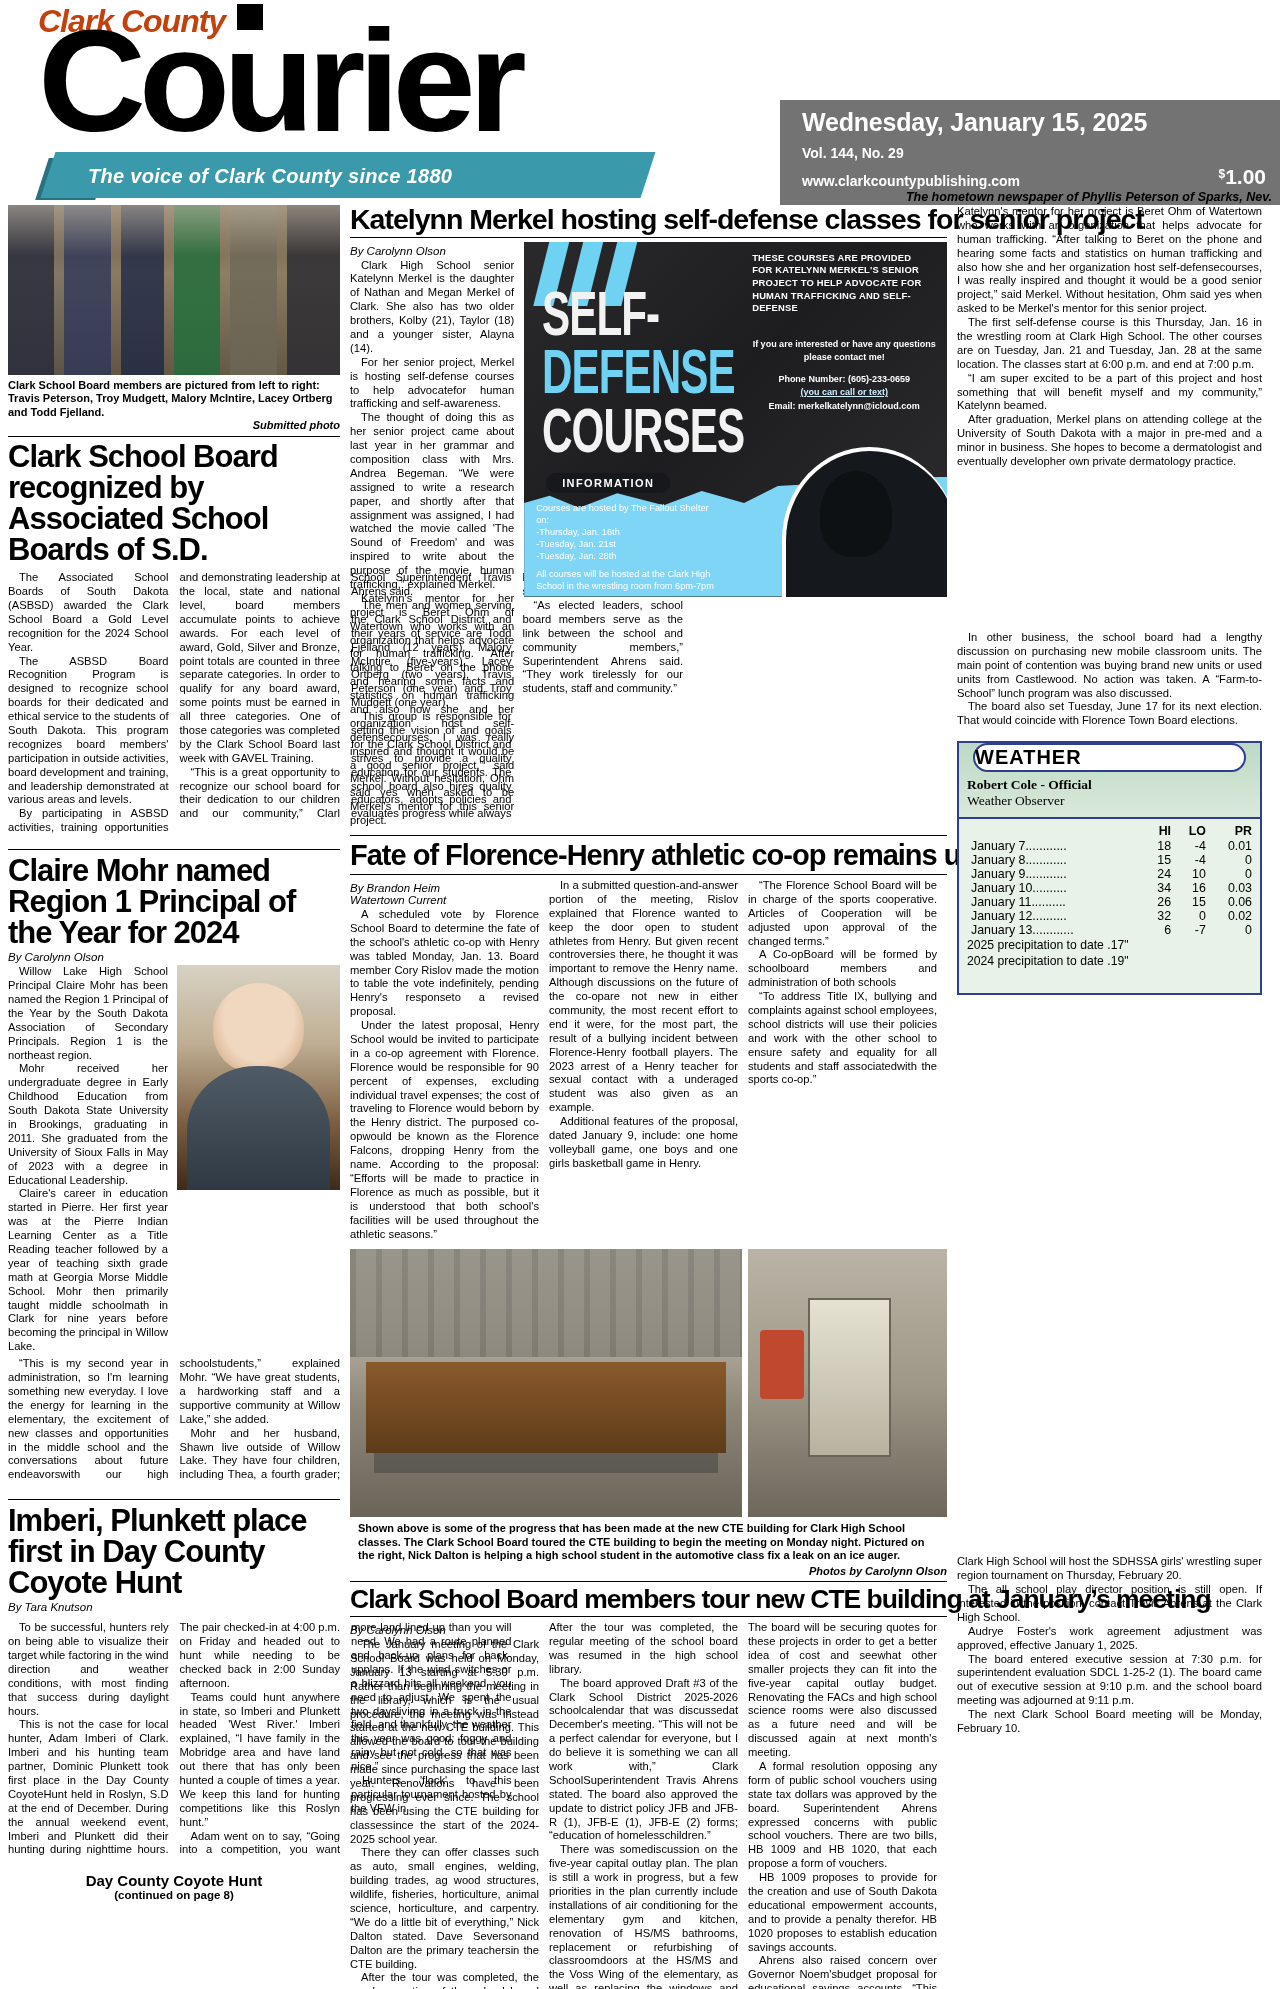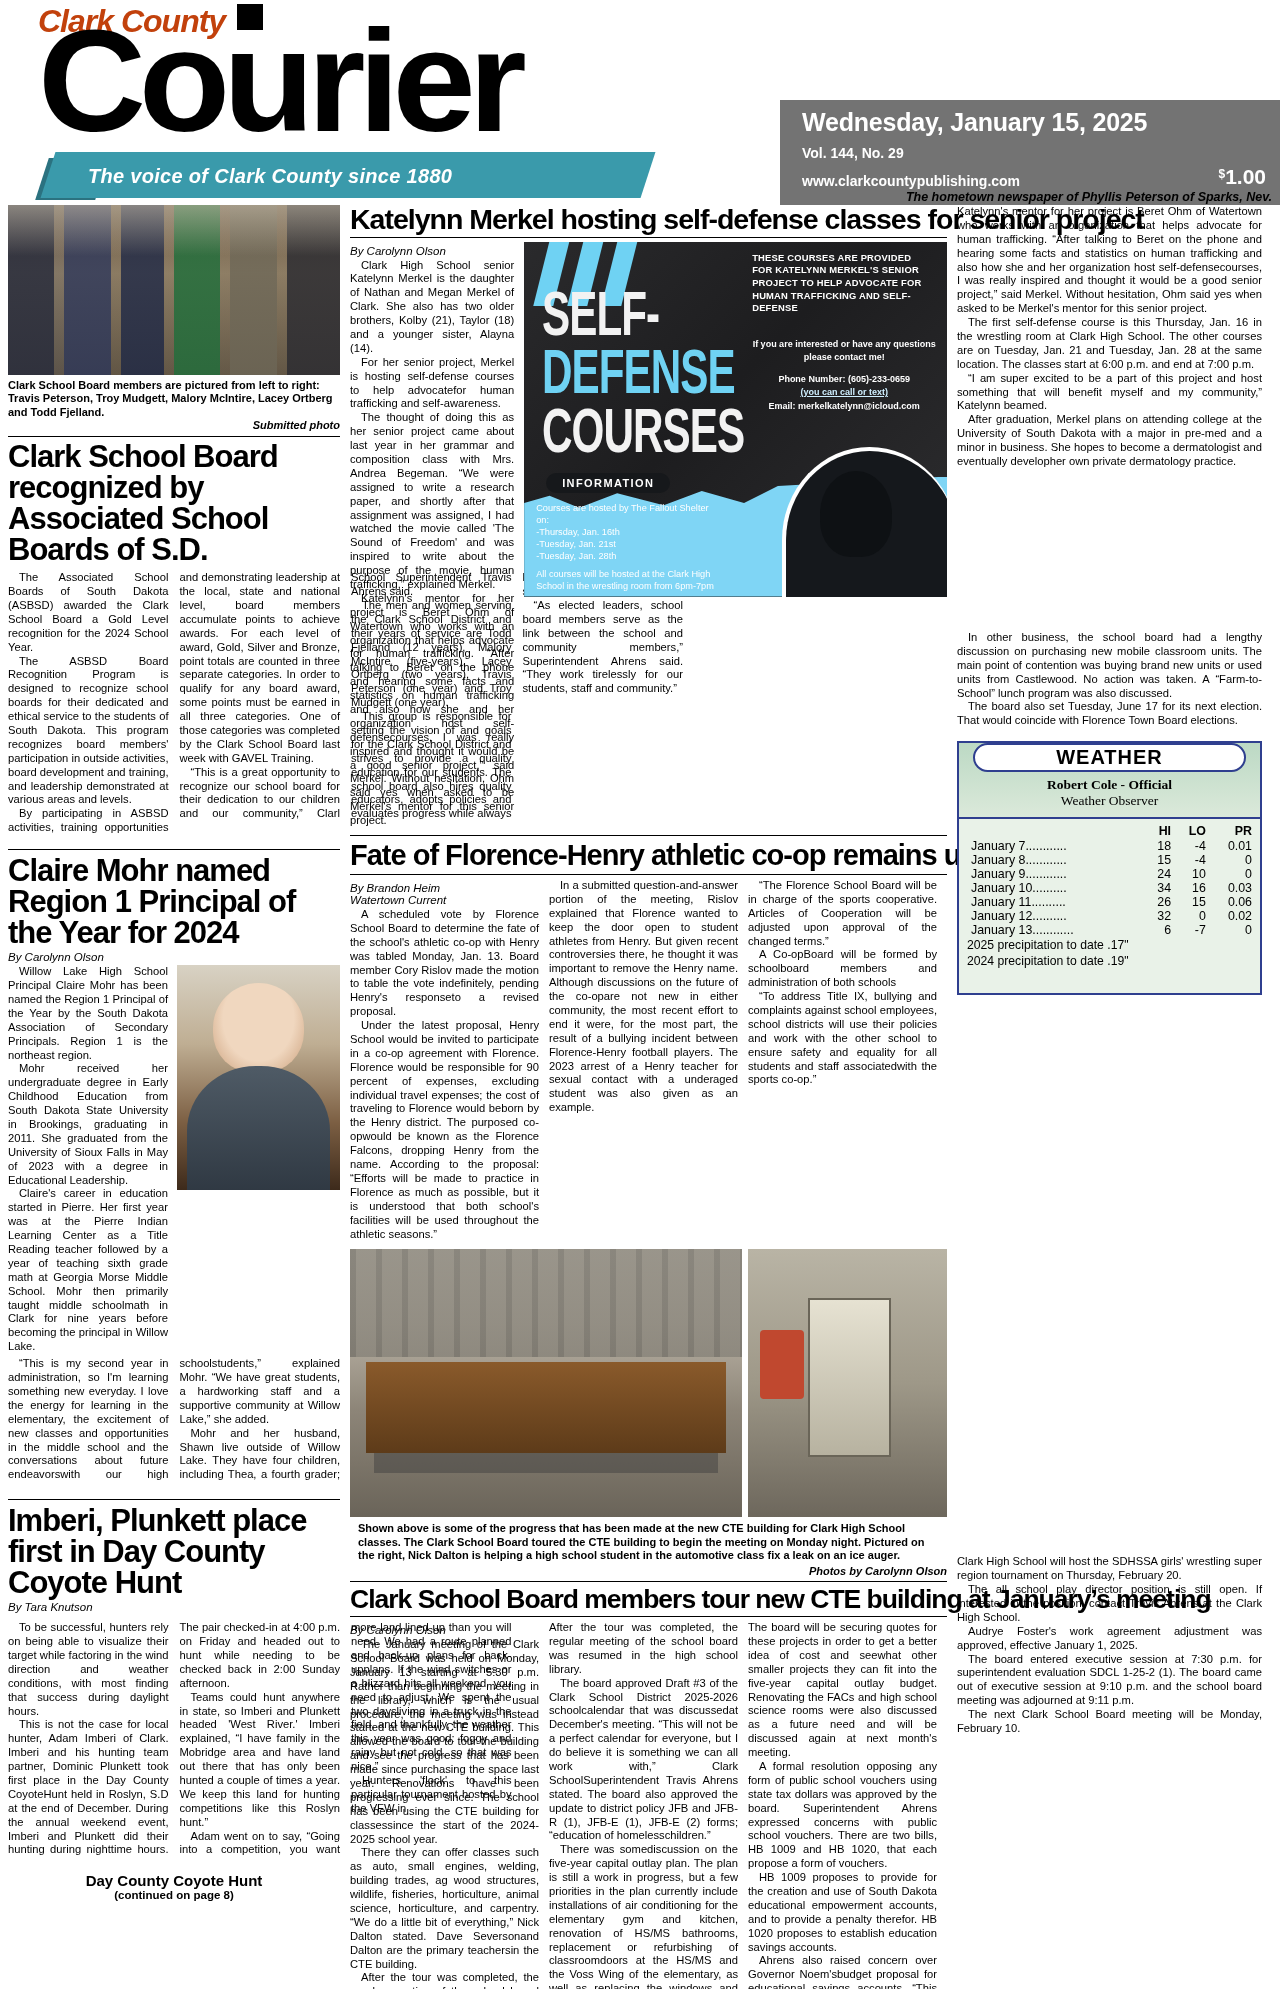--- a/index.html
+++ b/index.html
@@ -184,21 +184,21 @@
     position:absolute; left:12px; bottom:4px; width:180px; z-index:4;
     font-size:9.2px; font-weight:normal; line-height:1.32; color:#ffffff;
   }
   .sd-info .gap{ display:block; height:6px;}
 
   
   .wx {
     border:2px solid #2f3f8f; background:#e4efe3;
     padding:0; width:100%;
   }
-  .wx-top{ background:linear-gradient(180deg,#bcd9c4,#dbe9da); padding:0 8px 8px; text-align:center;}
+  .wx-top{ background:linear-gradient(180deg,#bcd9c4,#dbe9da); padding:0 8px 8px; }
   .wx-pill{
     background:#fff; border:2px solid #2f3f8f; border-radius:18px;
     font-size:20px; font-weight:bold; letter-spacing:1px; padding:1px 0; margin:0 6px;
     font-family:"Liberation Sans", sans-serif;
   }
   .wx-obs{ font-family:"Liberation Serif", serif; font-size:13.5px; line-height:1.18; margin-top:5px;}
   .wx-obs b{ font-weight:bold;}
   .wx-body{ border-top:2px solid #2f3f8f; padding:5px 8px 24px; background:#e9f2e8;}
   .wx-table{ width:100%; border-collapse:collapse; font-size:12.4px; font-family:"Liberation Sans", sans-serif;}
   .wx-table th{ font-weight:bold; text-align:right; padding:0 0 1px 4px;}
@@ -350,20 +350,21 @@
           <div class="byline" style="margin-bottom:0;">By Brandon Heim</div>
           <div class="byline" style="margin-top:0;">Watertown Current</div>
           <div class="bodytext">
             <p>A scheduled vote by Florence School Board to determine the fate of the school's athletic co-op with Henry was tabled Monday, Jan. 13. Board member Cory Rislov made the motion to table the vote indefinitely, pending Henry's responseto a revised proposal.</p>
             <p>Under the latest proposal, Henry School would be invited to participate in a co-op agreement with Florence. Florence would be responsible for 90 percent of expenses, excluding individual travel expenses; the cost of traveling to Florence would beborn by the Henry district. The purposed co-opwould be known as the Florence Falcons, dropping Henry from the name. According to the proposal: “Efforts will be made to practice in Florence as much as possible, but it is understood that both school's facilities will be used throughout the athletic seasons.”</p>
           </div>
         </div>
         <div style="width:189px;">
           <div class="bodytext">
             <p>In a submitted question-and-answer portion of the meeting, Rislov explained that Florence wanted to keep the door open to student athletes from Henry. But given recent controversies there, he thought it was important to remove the Henry name. Although discussions on the future of the co-opare not new in either community, the most recent effort to end it were, for the most part, the result of a bullying incident between Florence-Henry football players. The 2023 arrest of a Henry teacher for sexual contact with a underaged student was also given as an example.</p>
+            <p>Additional features of the proposal, dated January 9, include: one home volleyball game, one boys and one girls basketball game in Henry.</p>
           </div>
         </div>
         <div style="width:189px;">
           <div class="bodytext">
             <p>“The Florence School Board will be in charge of the sports cooperative. Articles of Cooperation will be adjusted upon approval of the changed terms.”</p>
             <p>A Co-opBoard will be formed by schoolboard members and administration of both schools</p>
             <p>“To address Title IX, bullying and complaints against school employees, school districts will use their policies and work with the other school to ensure safety and equality for all students and staff associatedwith the sports co-op.”</p>
           </div>
         </div>
       </div>

